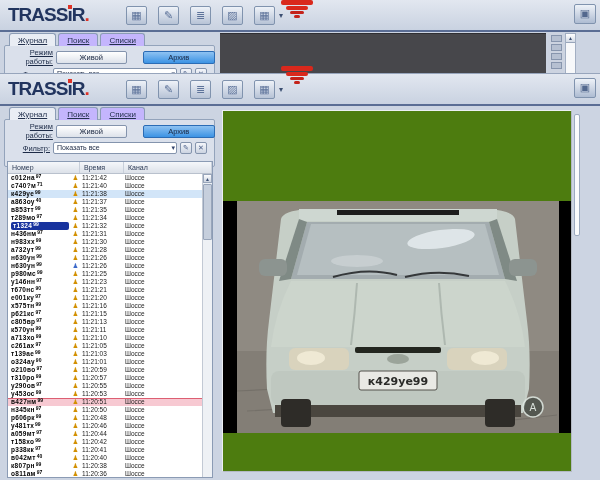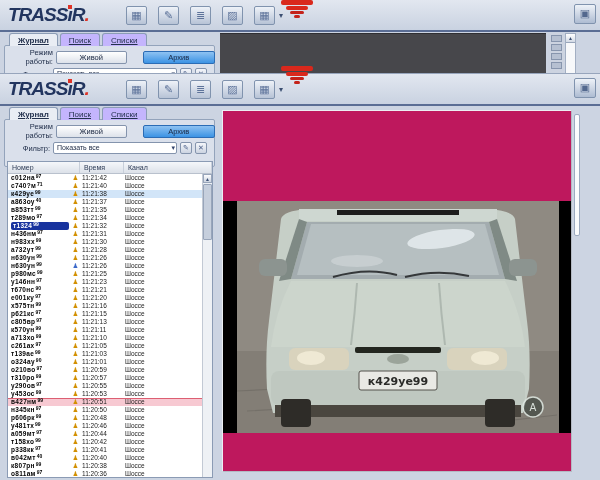--- a/index.html
+++ b/index.html
@@ -7,21 +7,21 @@
     font-family:"Liberation Sans", sans-serif; background:#c3ccda; }
 
   .window { position:absolute; left:0; width:600px; background:#ccd4e2; }
   #win-top { top:0; height:74px; border-bottom:1px solid #97a5bc; overflow:hidden; }
   #win-bottom { top:74px; height:406px; overflow:hidden; }
 
   .toolbar { position:absolute; top:0; left:0; right:0; height:30px;
     background:linear-gradient(#e2e7f0,#c9d2e1); display:flex; align-items:center; padding-left:8px; }
   .win-sep { position:absolute; top:30px; left:0; right:0; height:2px; background:#5a6d94; }
 
-  .logo { font-size:19px; font-weight:bold; font-style:italic; color:#22355f;
+  .logo { font-size:19px; font-weight:bold; color:#22355f;
     letter-spacing:-1px; width:118px; position:relative; }
   .logo .li { position:relative; }
   .logo .li::after { content:""; position:absolute; top:1px; left:1px; width:4px; height:4px;
     background:#de3327; }
   .logo .ldot { color:#de3327; }
 
   .tbtn { width:21px; height:19px; margin-right:11px; border:1px solid #8093ae; border-radius:2px;
     background:linear-gradient(#eef2f8,#b7c3d6); color:#5d739a; font-size:11px; line-height:16px;
     text-align:center; }
   .tbtn-arrow { color:#3c4f72; font-size:8px; margin-left:-7px; margin-right:0; }
@@ -32,24 +32,24 @@
   
   .left-panel { position:absolute; left:4px; width:211px; }
   #win-top .left-panel { top:33px; height:41px; overflow:hidden; }
   #win-bottom .left-panel { top:33px; height:372px; }
   .panel-box { position:absolute; top:12px; left:0; right:0; bottom:auto; height:48px;
     border:1px solid #93a3bb; border-radius:2px; background:#dae0eb; }
   .tabs { position:absolute; top:0; left:5px; display:flex; z-index:2; }
   .tab { font-size:8px; color:#23314d; text-decoration:underline; padding:2px 8px 1px 8px;
     border:1px solid #8b9cb5; border-bottom:none; border-radius:3px 3px 0 0;
     background:#c4b5fd; margin-right:2px; height:13px; }
-  .tab.active { background:#e9edf4; font-weight:bold; }
+  .tab.active { background:#e9edf4; font-weight:normal; }
 
   .row-mode { position:absolute; top:17px; left:0; right:0; height:14px; display:flex; align-items:center; }
-  .lbl { font-size:7.5px; color:#1d2b47; }
+  .lbl { font-size:7.5px; color:#1d2b47;text-decoration:underline; }
   .lbl-mode { width:50px; text-align:right; }
   .btn { height:13px; font-size:7.5px; color:#16233e; text-align:center; line-height:11px;
     border:1px solid #8494ad; border-radius:2px; background:linear-gradient(#ffffff,#dde2ea); }
   .btn-live { margin-left:3px; width:72px; }
   .btn-archive { margin-left:16px; width:74px;
     background:linear-gradient(#8ec2f2,#3c93e4); border-color:#2b6cb5; }
 
   .row-filter { position:absolute; top:34px; left:0; right:0; height:14px; display:flex; align-items:center; }
   .lbl-filter { width:46px; text-align:right; }
   .select { margin-left:3px; width:124px; height:12px; background:#fff; border:1px solid #8494ad;
@@ -89,21 +89,21 @@
   .video-dark { position:absolute; left:220px; top:33px; width:326px; height:41px;
     background:#47474b; border-top:1px solid #2f2f33; }
   .filmstrip { position:absolute; left:548px; top:33px; width:16px; height:41px; background:#ccd3e0; }
   .fcell { width:11px; height:7px; margin:2px auto 0 auto; background:#b6c0d1; border:1px solid #8795ad; }
   .vscroll-top { position:absolute; left:565px; top:33px; width:11px; height:41px;
     background:#f7f8fa; border:1px solid #a2aec2; }
   .vscroll-top .up { height:9px; background:linear-gradient(#ffffff,#d3dae5); border-bottom:1px solid #98a5ba;
     font-size:5px; text-align:center; line-height:8px; color:#3d5176; }
 
   .video-panel { position:absolute; left:222px; top:36px; width:350px; height:362px;
-    background:#be185d; border:1px solid #eceff3; border-right-color:#b4bac4; border-bottom-color:#b4bac4; }
+    background:#4d7c0f; border:1px solid #eceff3; border-right-color:#b4bac4; border-bottom-color:#b4bac4; }
   .video-image { position:absolute; top:90px; left:0; right:0; height:232px; background:#000; }
   .video-image svg { position:absolute; left:14px; top:0; }
   .vscroll-strip { position:absolute; left:574px; top:40px; width:6px; height:122px;
     background:#fbfcfd; border:1px solid #9dabc0; border-radius:2px; }
 
   .marker { position:absolute; left:281px; width:32px; height:18px; z-index:60; }
   #marker1 { top:0; } #marker2 { top:66px; }
 </style>
 </head>
 <body>

